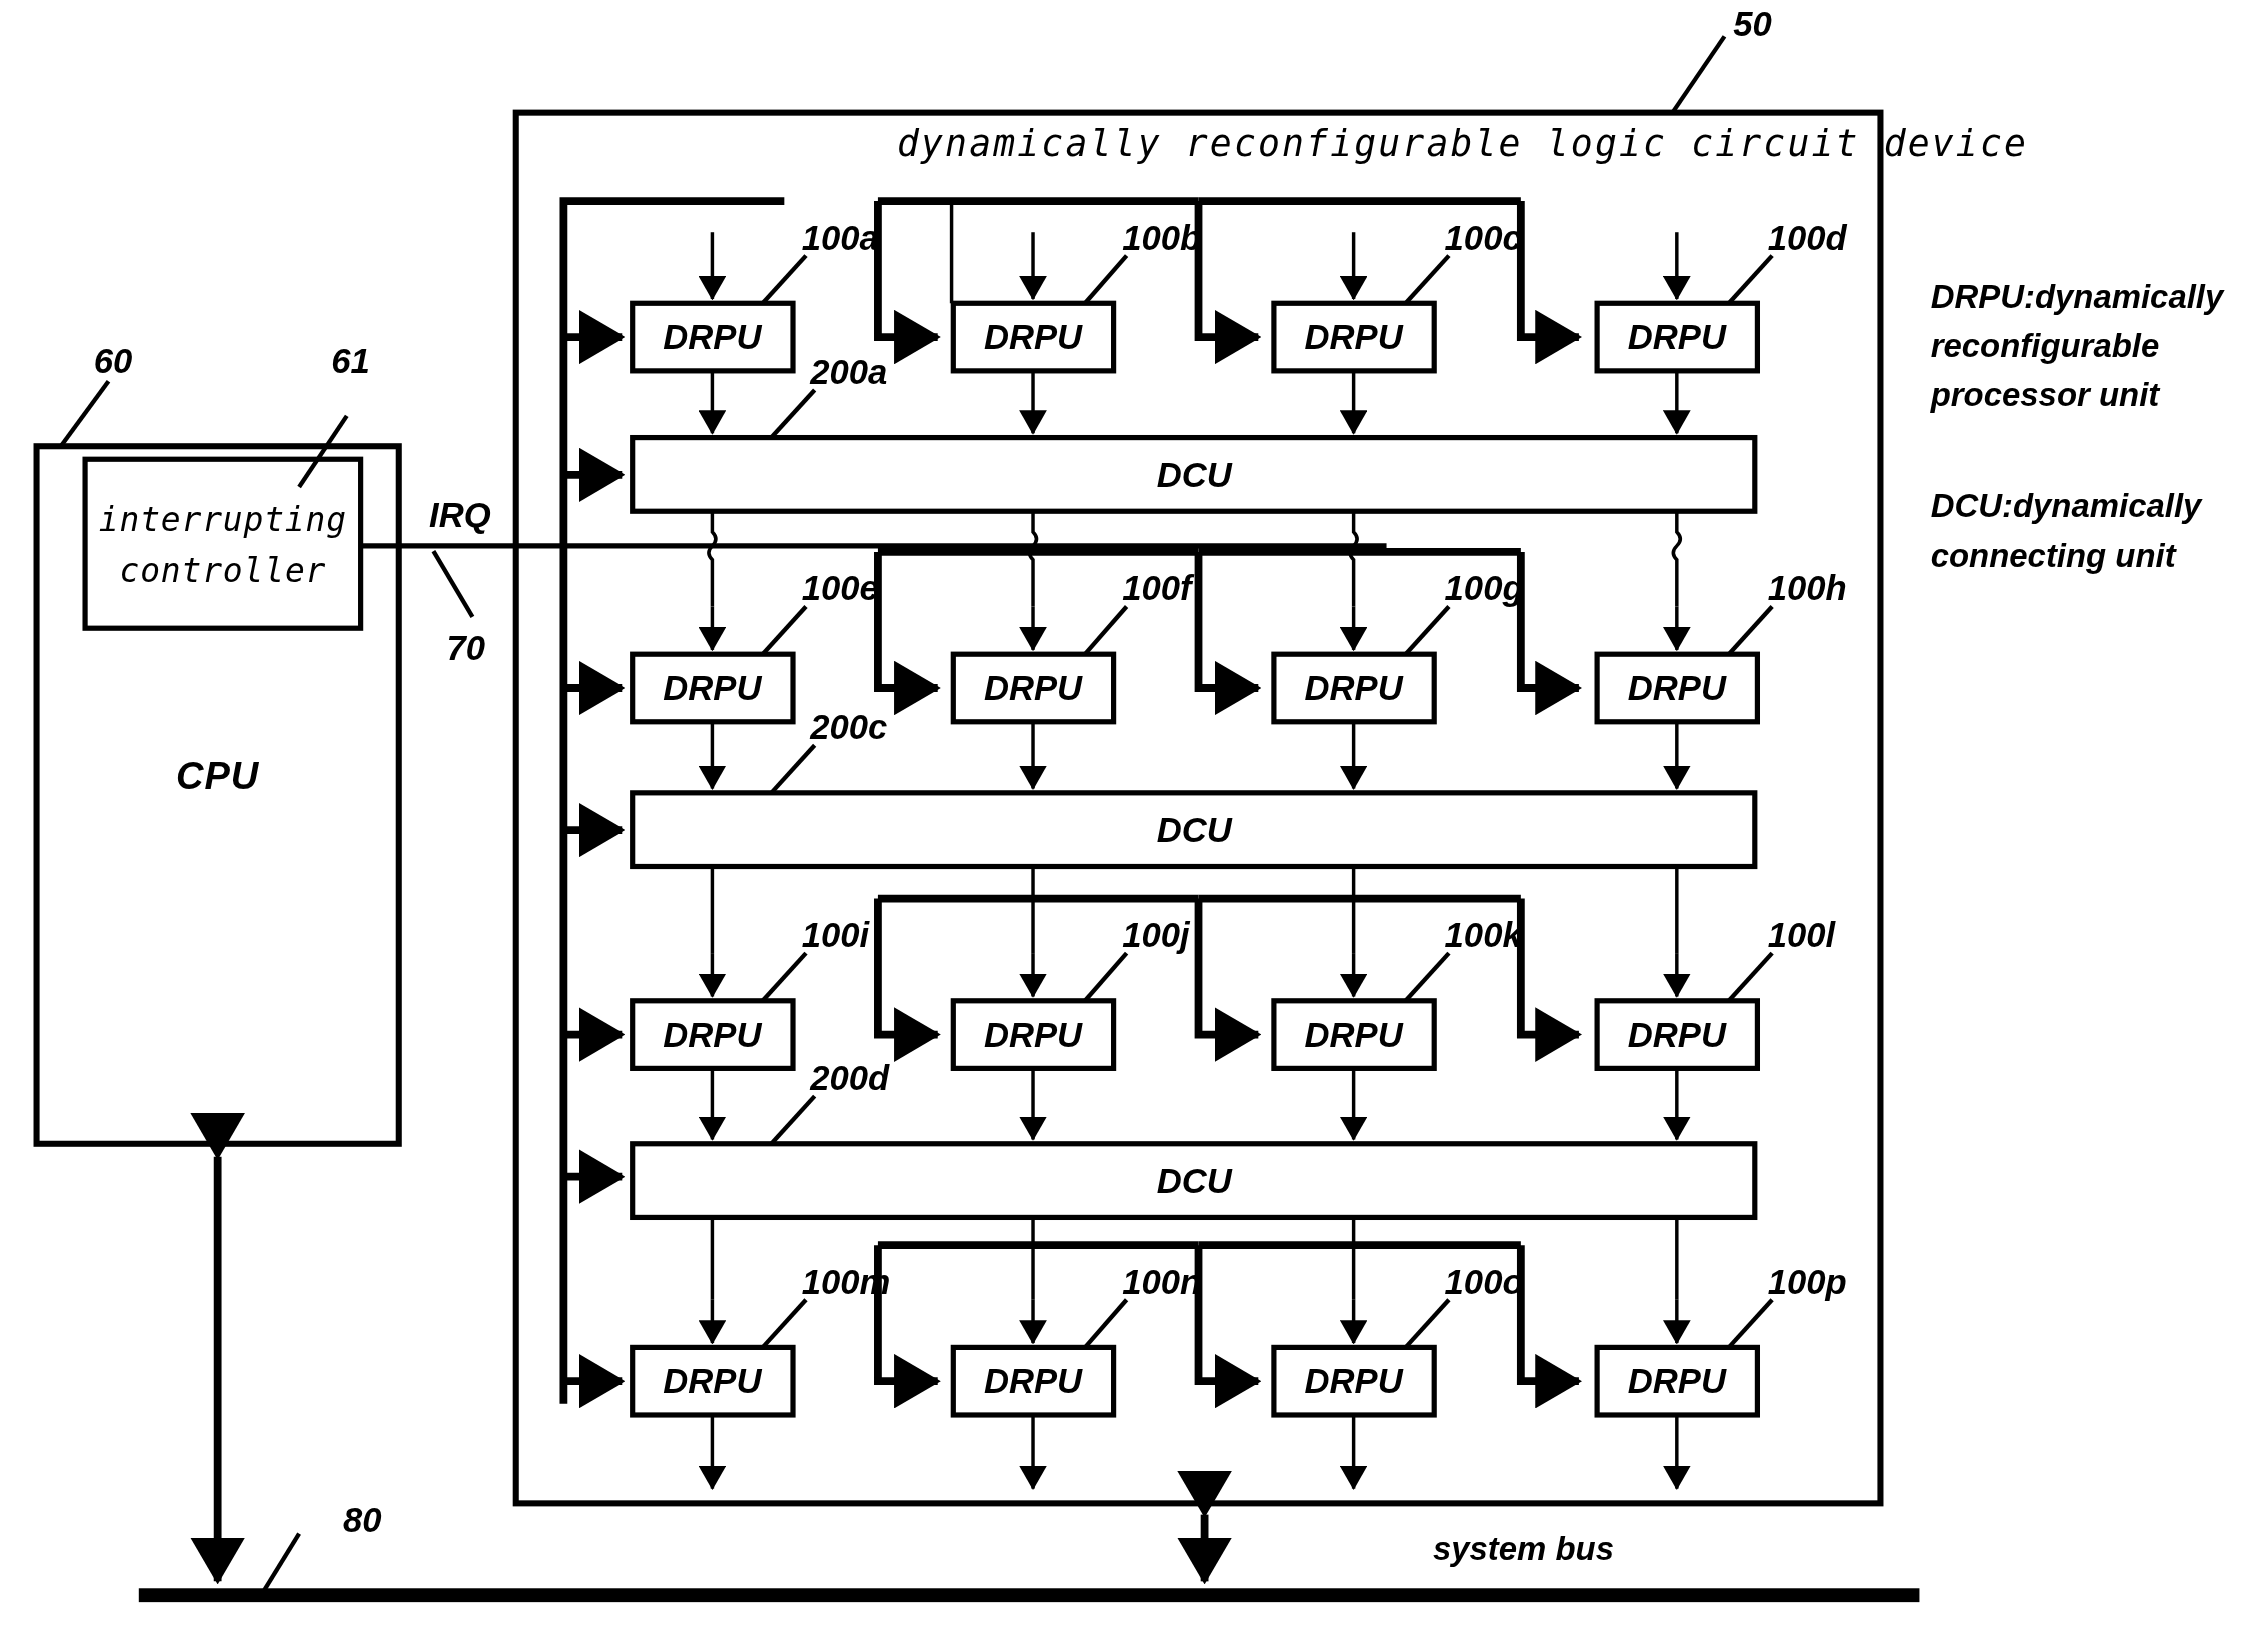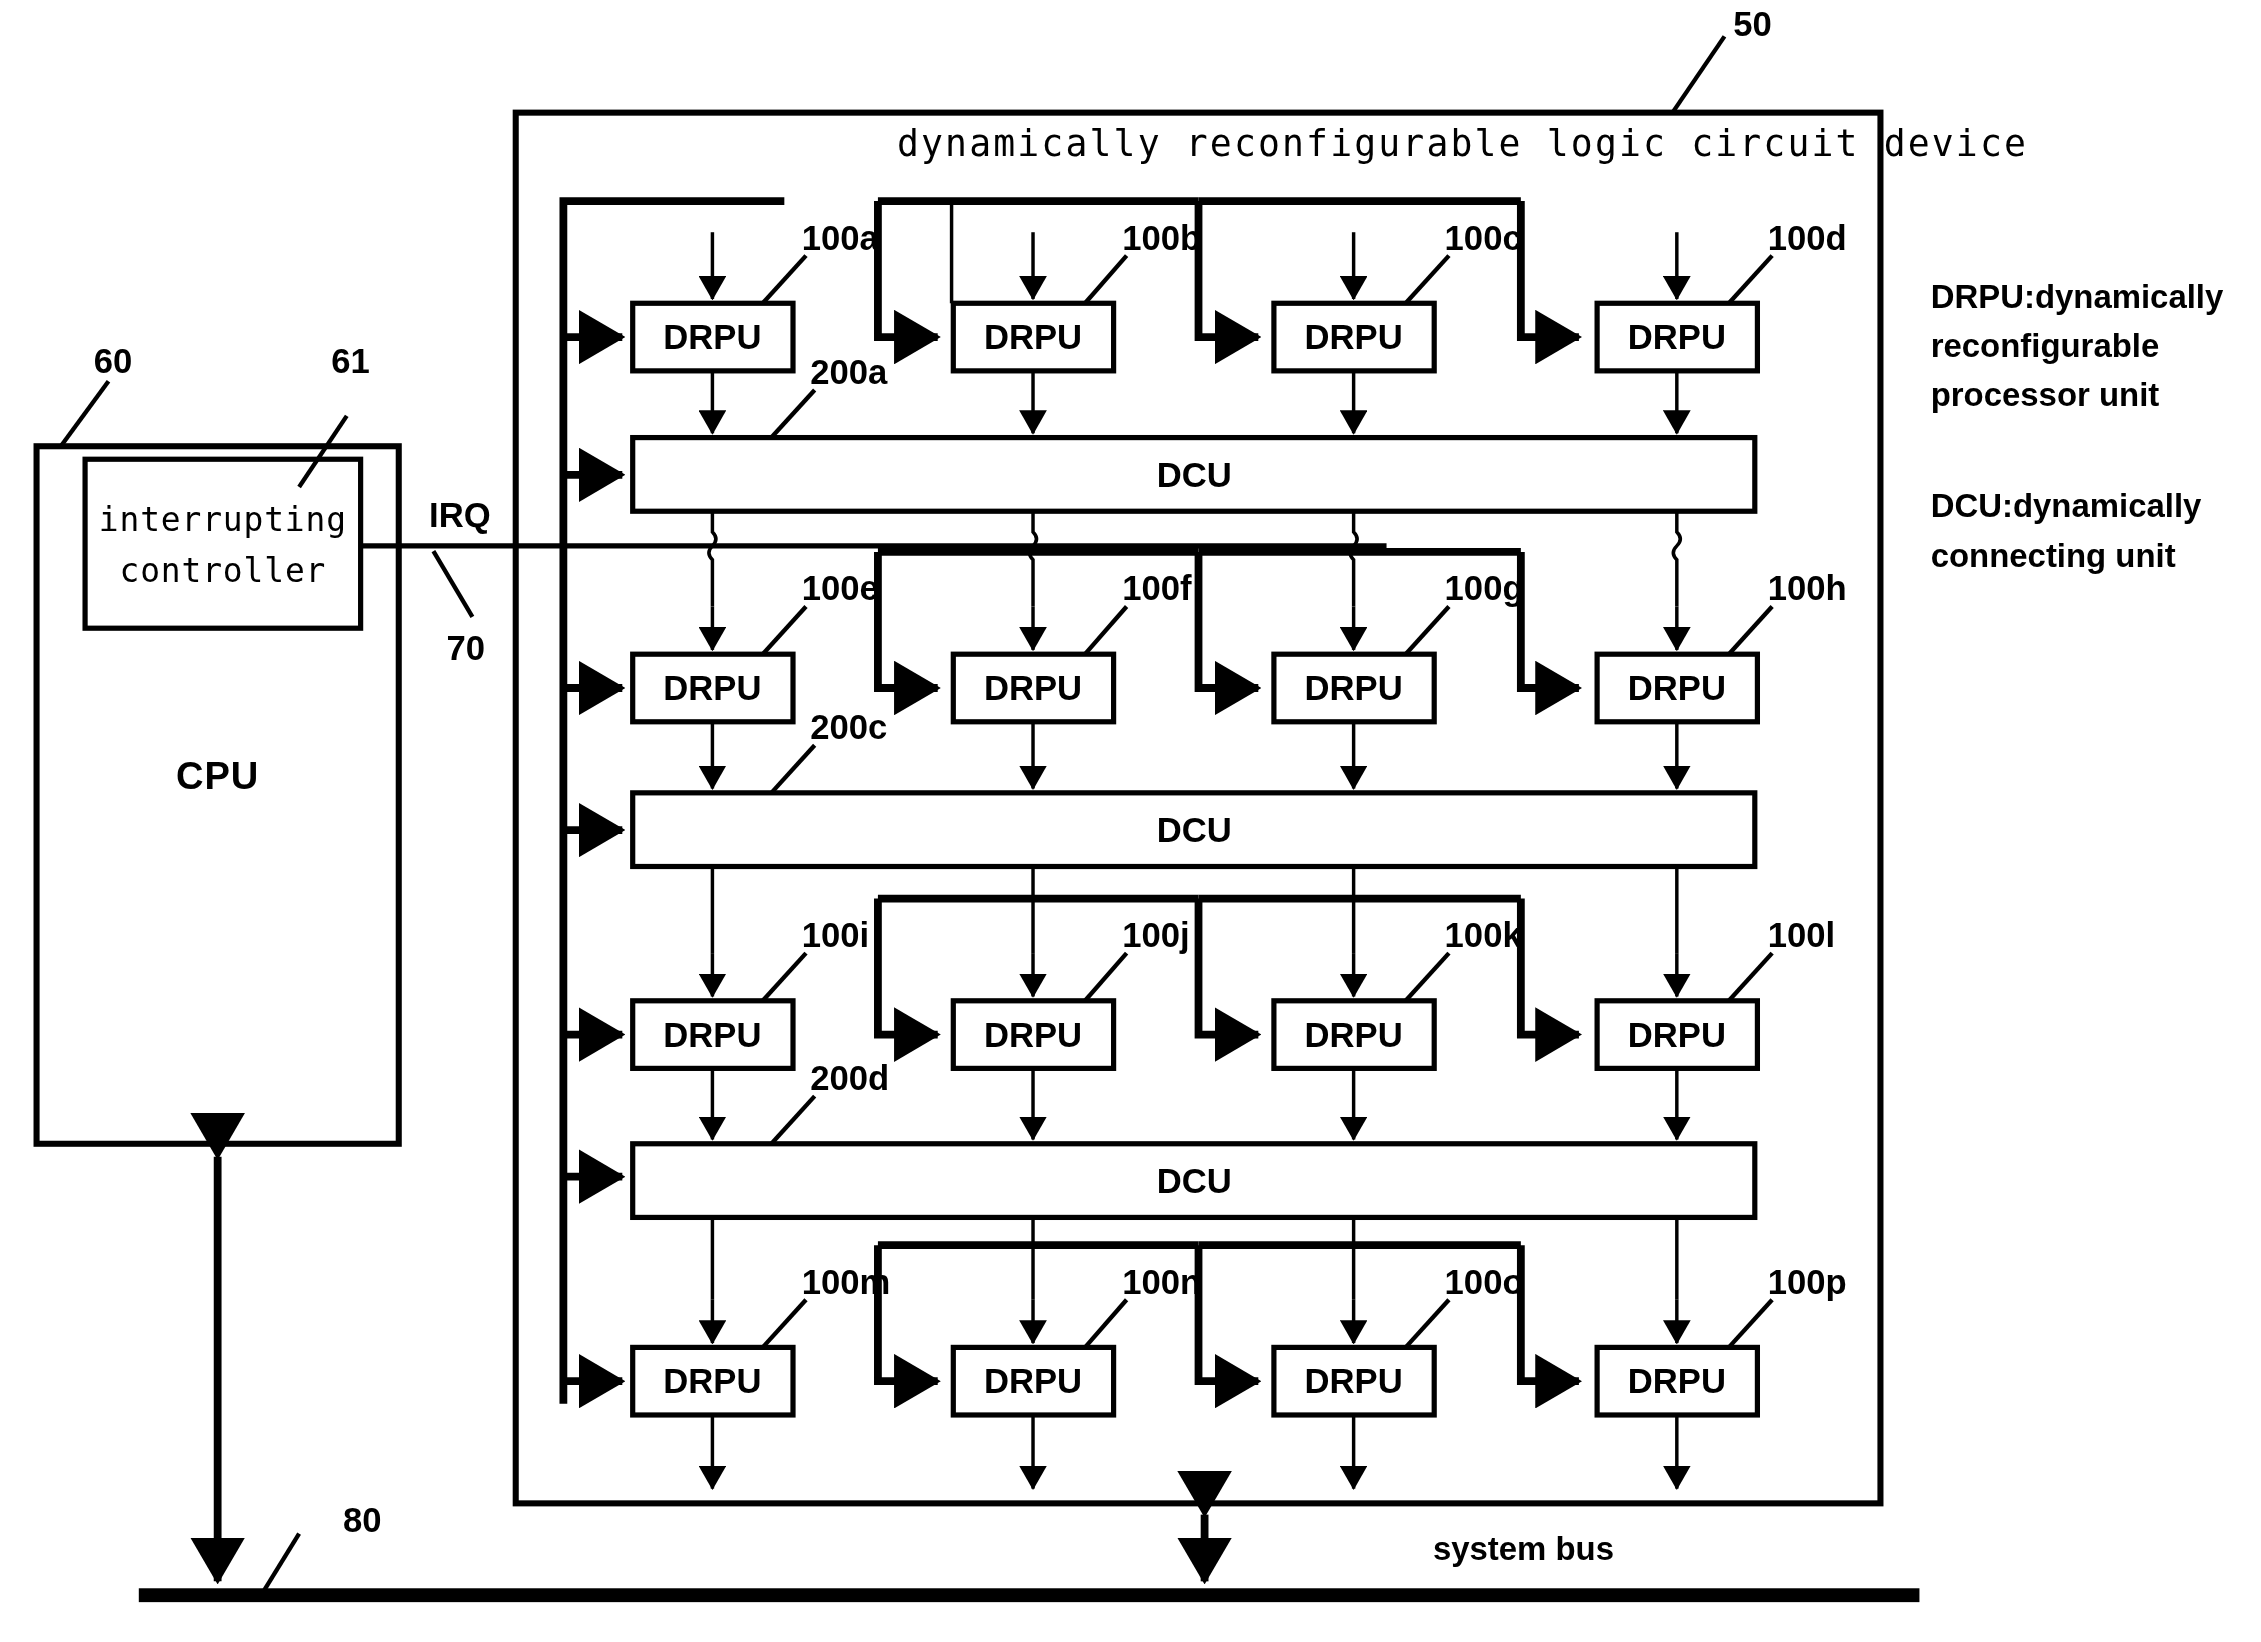--- a/index.html
+++ b/index.html
@@ -12,20 +12,21 @@
     width: 2261px;
     height: 1642px;
     font-family: "Liberation Sans", sans-serif;
     overflow: hidden;
   }
   #stage {
     position: relative;
     width: 2261px;
     height: 1642px;
     background: #ffffff;
+    font-style: italic;
   }
   svg#diagram {
     position: absolute;
     left: 0;
     top: 0;
     width: 2261px;
     height: 1642px;
     display: block;
   }
   .ln      { stroke: #000000; fill: none; stroke-width: 4; }

